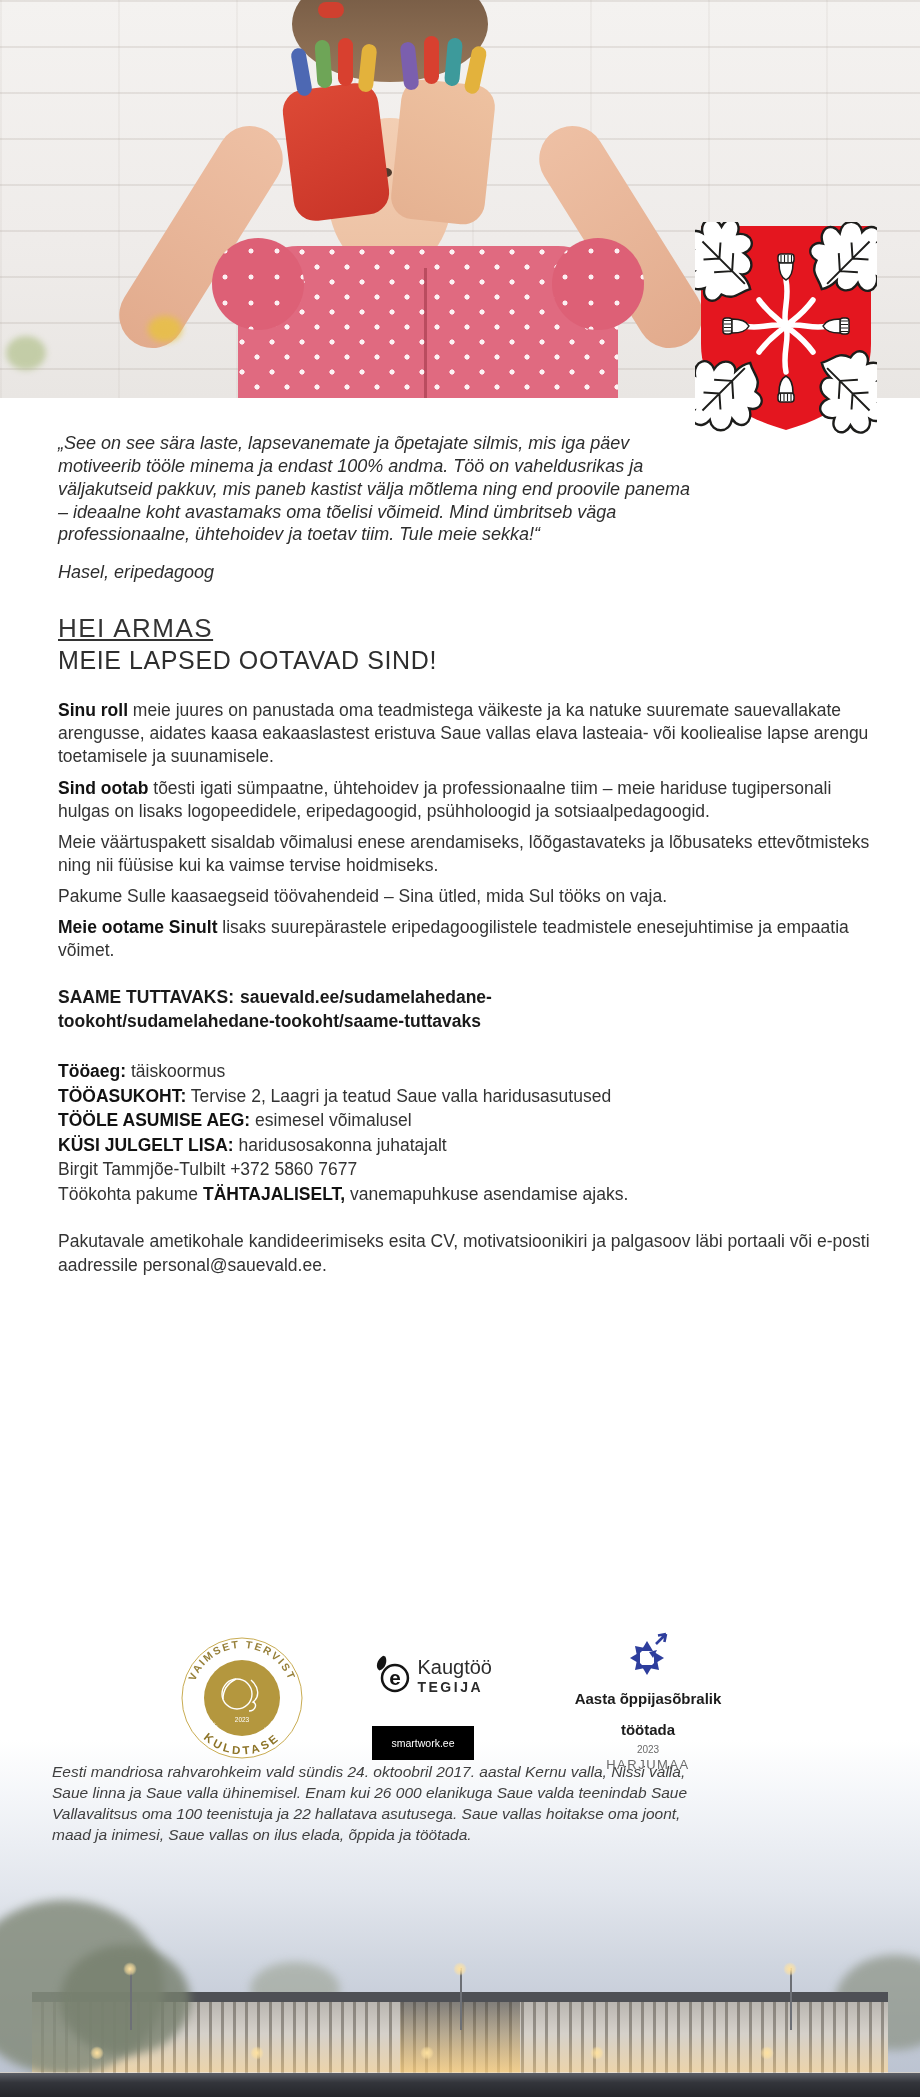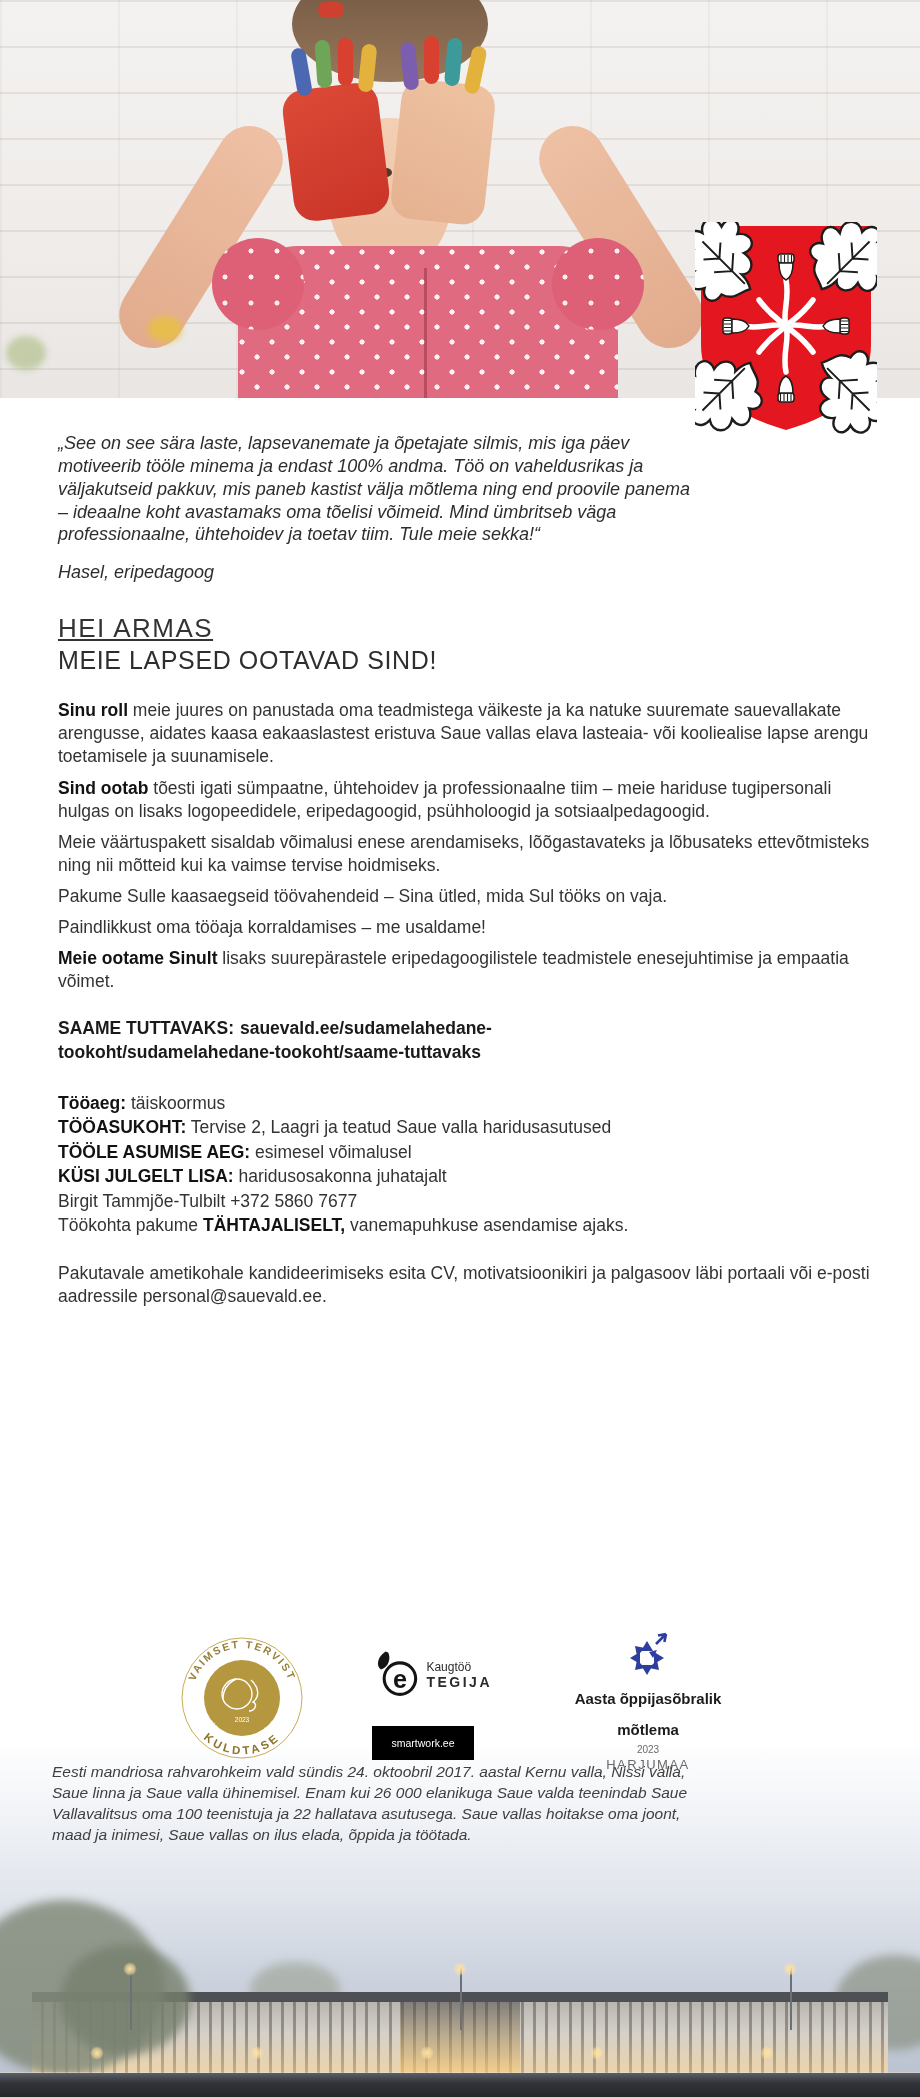--- a/index.html
+++ b/index.html
@@ -70,21 +70,21 @@
   .details b { color:#121212; }
   .apply { margin-top:24px; width:812px; font-size:17.5px; line-height:1.32; color:#333; }
   .apply .email { cursor:pointer; }
 
   
   .badges { position:absolute; top:1632px; left:0; width:920px; height:150px; z-index:4; }
   .badge-gold { position:absolute; left:180px; top:4px; width:124px; height:124px; }
   .badge-remote { position:absolute; left:372px; top:16px; width:120px; }
   .remote-row { display:flex; align-items:center; }
   .remote-texts { margin-left:4px; color:#2b2b2b; }
-  .remote-l1 { font-size:12px; }
+  .remote-l1 { font-size:20px; }
   .remote-l2 { font-size:14px; font-weight:bold; letter-spacing:2.5px; }
   .smartbar { margin-top:24px; width:102px; height:34px; background:#000; color:#fff; font-size:10.5px;
     display:flex; align-items:center; justify-content:center; }
   .badge-learn { position:absolute; left:560px; top:0; width:176px; text-align:center; }
   .learn-star { display:block; margin:0 auto; }
   .learn-l1 { margin-top:12px; font-size:15px; font-weight:bold; color:#1c1c1c; line-height:1.25; }
   .learn-year { margin-top:4px; font-size:10px; color:#6a6a6a; }
   .learn-region { margin-top:2px; font-size:13px; letter-spacing:1.5px; color:#6a6a6a; }
 
   
@@ -168,23 +168,22 @@
   <div class="content">
     <p class="tquote">„See on see sära laste, lapsevanemate ja õpetajate silmis, mis iga päev motiveerib tööle minema ja endast 100% andma. Töö on vaheldusrikas ja väljakutseid pakkuv, mis paneb kastist välja mõtlema ning end proovile panema – ideaalne koht avastamaks oma tõelisi võimeid. Mind ümbritseb väga professionaalne, ühtehoidev ja toetav tiim. Tule meie sekka!“</p>
     <p class="sig">Hasel, eripedagoog</p>
 
     <div class="hei">HEI ARMAS</div>
     <div class="sub">MEIE LAPSED OOTAVAD SIND!</div>
 
     <div class="body-wrap">
       <p class="body-p"><b>Sinu roll</b><span> meie juures on panustada oma teadmistega väikeste ja ka natuke suuremate sauevallakate arengusse, aidates kaasa eakaaslastest eristuva Saue vallas elava lasteaia- või kooliealise lapse arengu toetamisele ja suunamisele.</span></p>
       <p class="body-p"><b>Sind ootab</b><span> tõesti igati sümpaatne, ühtehoidev ja professionaalne tiim – meie hariduse tugipersonali hulgas on lisaks logopeedidele, eripedagoogid, psühholoogid ja sotsiaalpedagoogid.</span></p>
-      <p class="body-p"><b></b><span>Meie väärtuspakett sisaldab võimalusi enese arendamiseks, lõõgastavateks ja lõbusateks ettevõtmisteks ning nii mõtteid kui ka vaimse tervise hoidmiseks.</span></p>
+      <p class="body-p"><b></b><span>Meie väärtuspakett sisaldab võimalusi enese arendamiseks, lõõgastavateks ja lõbusateks ettevõtmisteks ning nii füüsise kui ka vaimse tervise hoidmiseks.</span></p>
       <p class="body-p"><b></b><span>Pakume Sulle kaasaegseid töövahendeid – Sina ütled, mida Sul tööks on vaja.</span></p>
-      <p class="body-p"><b></b><span>Paindlikkust oma tööaja korraldamises – me usaldame!</span></p>
       <p class="body-p"><b>Meie ootame Sinult</b><span> lisaks suurepärastele eripedagoogilistele teadmistele enesejuhtimise ja empaatia võimet.</span></p>
     </div>
 
     <p class="saame"><b style="margin-right:6px;">SAAME TUTTAVAKS:</b><span class="url">sauevald.ee/sudamelahedane-tookoht/sudamelahedane-tookoht/saame-tuttavaks</span></p>
 
 
     <div class="details">
       <div><span></span><b>Tööaeg:</b><span> täiskoormus</span></div>
       <div><span></span><b>TÖÖASUKOHT:</b><span> Tervise 2, Laagri ja teatud Saue valla haridusasutused</span></div>
       <div><span></span><b>TÖÖLE ASUMISE AEG:</b><span> esimesel võimalusel</span></div>
@@ -243,21 +242,21 @@
           <polygon points="3,20 13,14 13,26"></polygon>
           <polygon points="37,20 27,14 27,26"></polygon>
           <polygon points="8,8 18,10 10,18"></polygon>
           <polygon points="32,32 22,30 30,22"></polygon>
           <polygon points="8,32 10,22 18,30"></polygon>
           <polygon points="30,12 26,20 22,14"></polygon>
         </g>
         <path d="M29,6 L39,-4 M39,-4 l-8,1.6 M39,-4 l-1.6,8" stroke="#2e3e9d" stroke-width="2.6" fill="none"></path>
       </svg>
       <div class="learn-l1">Aasta õppijasõbralik</div>
-      <div class="learn-l1">mõtlema</div>
+      <div class="learn-l1">töötada</div>
       <div class="learn-year">2023</div>
       <div class="learn-region">HARJUMAA</div>
     </div>
   </div>
 
   <div class="bottom-photo">
     <p class="footer-note">Eesti mandriosa rahvarohkeim vald sündis 24. oktoobril 2017. aastal Kernu valla, Nissi valla, Saue linna ja Saue valla ühinemisel. Enam kui 26 000 elanikuga Saue valda teenindab Saue Vallavalitsus oma 100 teenistuja ja 22 hallatava asutusega. Saue vallas hoitakse oma joont, maad ja inimesi, Saue vallas on ilus elada, õppida ja töötada.</p>
     <div class="tree t4"></div>
     <div class="tree t3"></div>
     <div class="building"></div>

